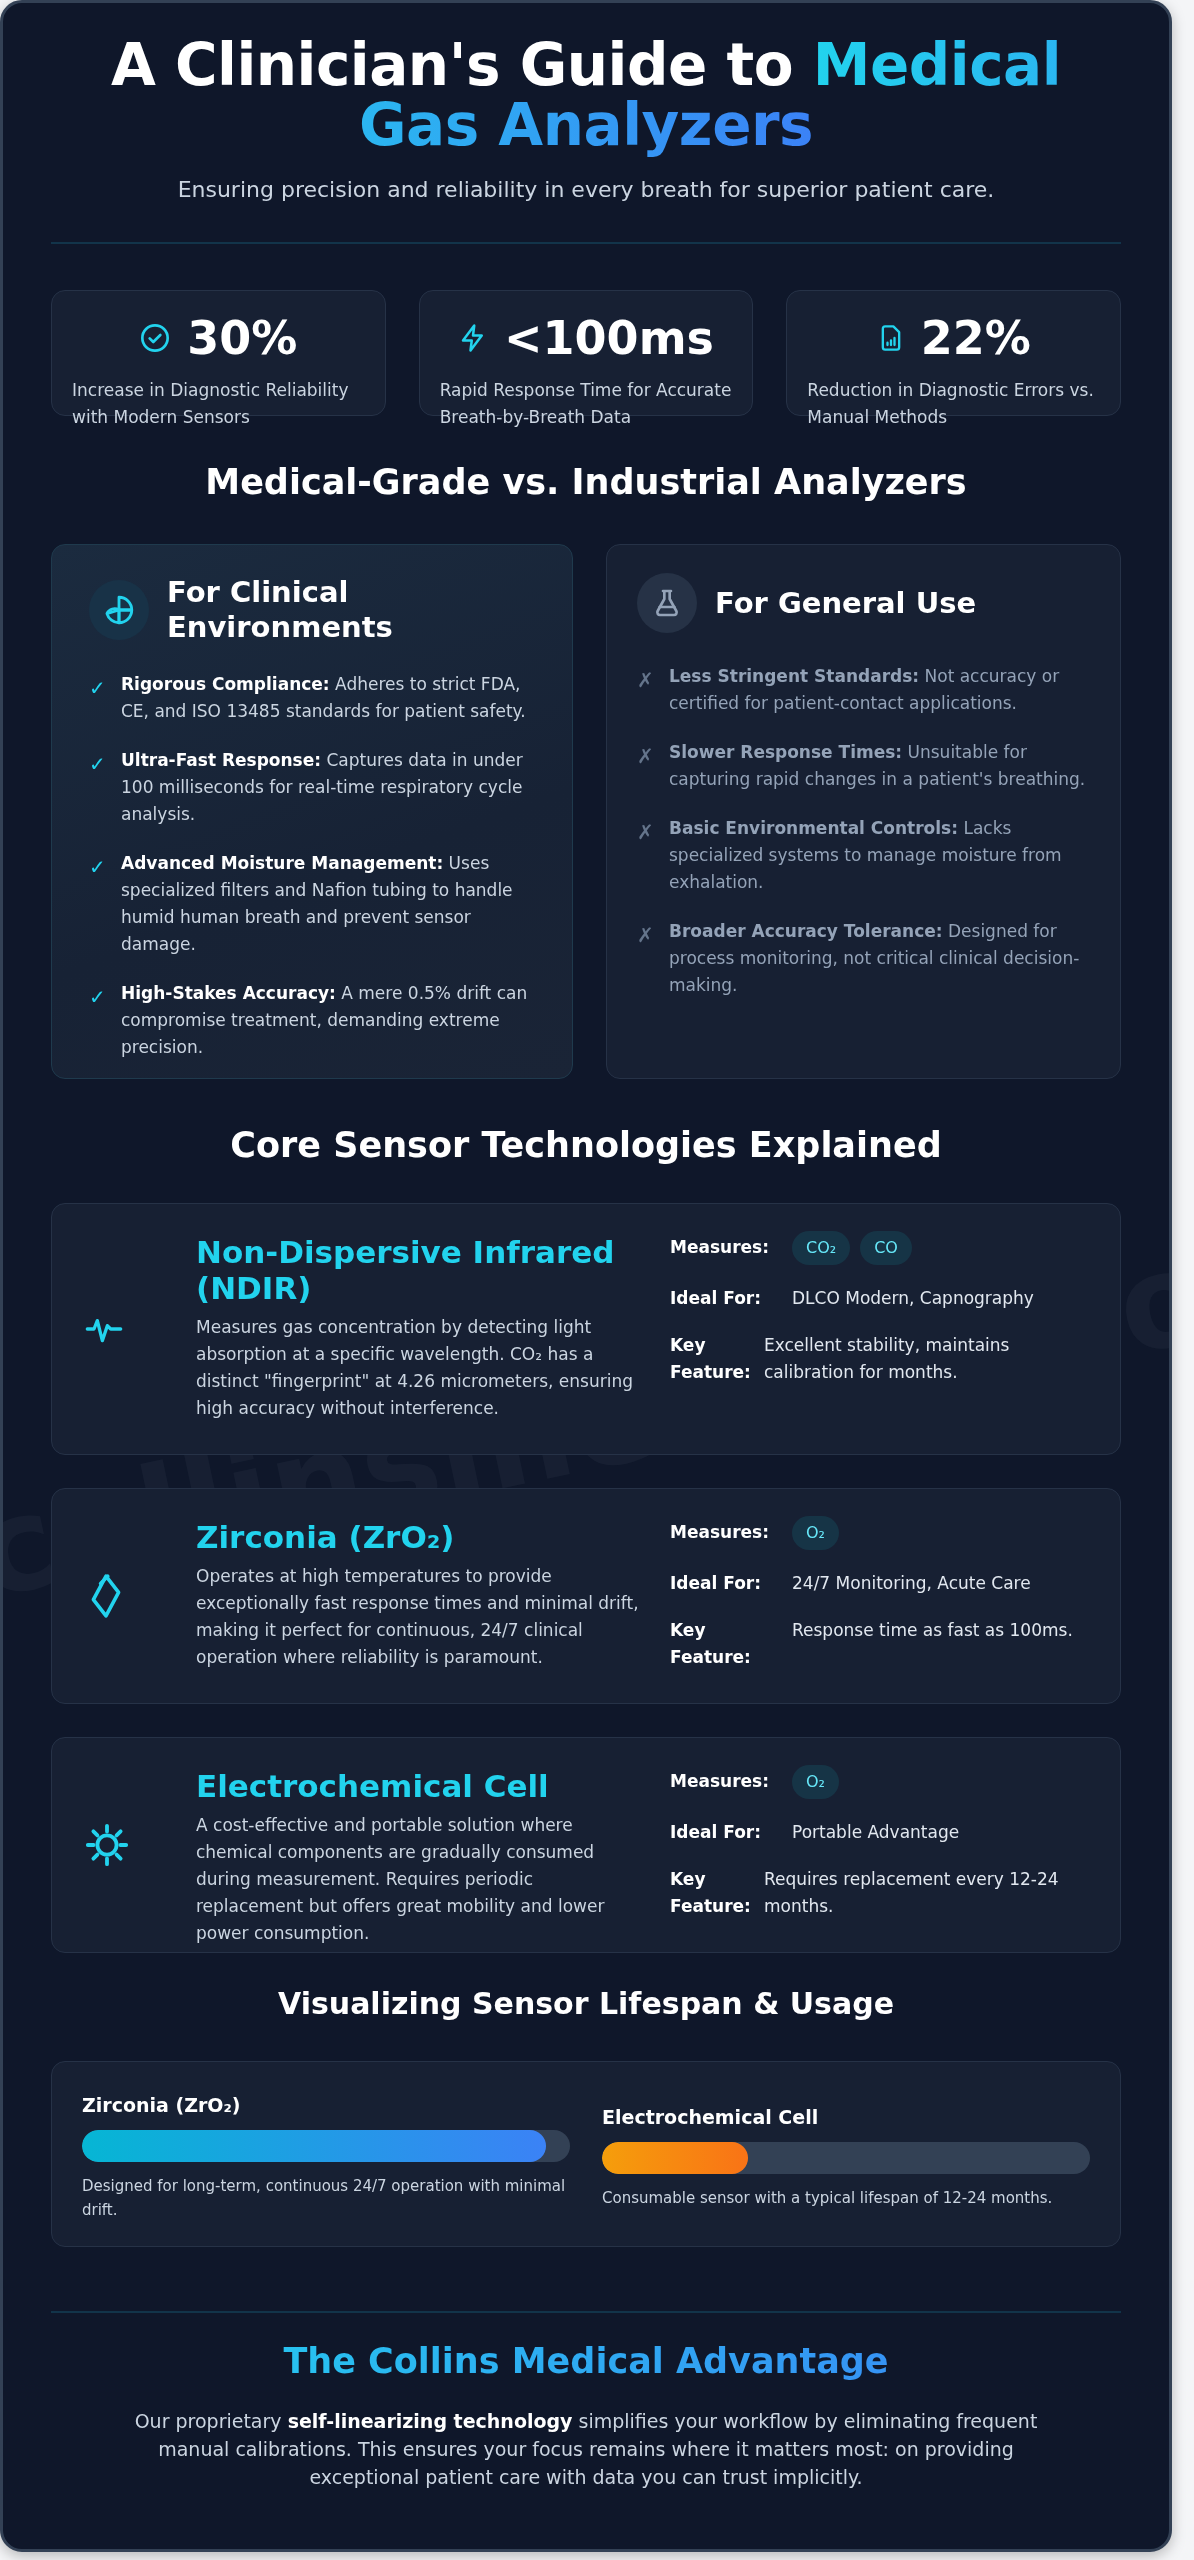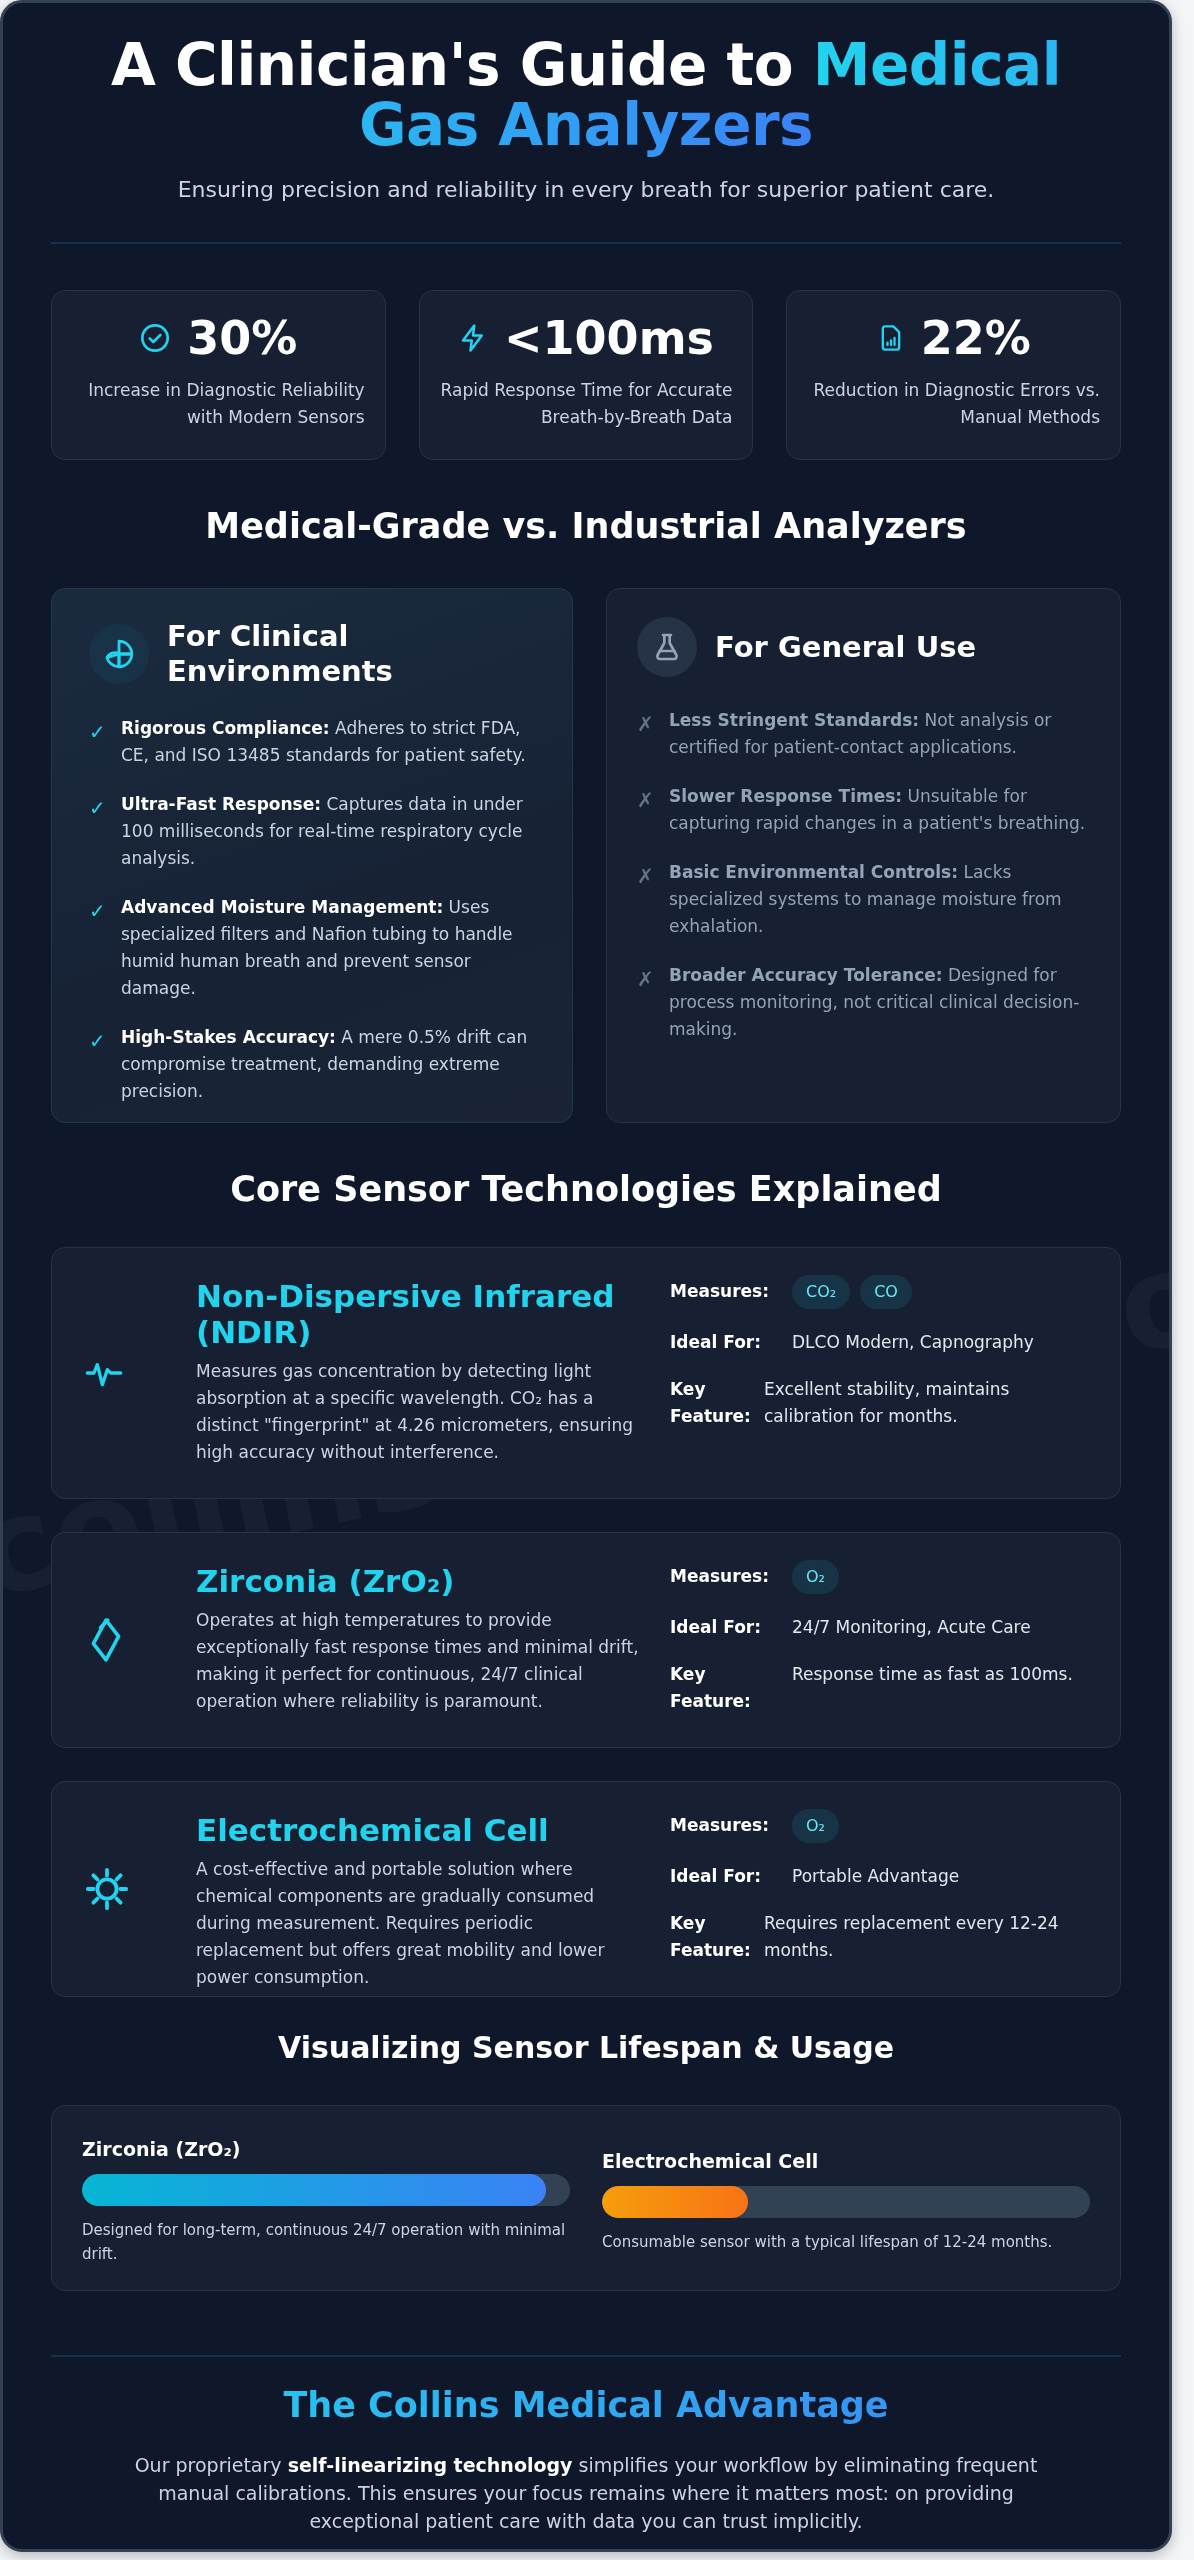--- a/index.html
+++ b/index.html
@@ -40,23 +40,23 @@
     .grad-text {
       background: linear-gradient(90deg, #22d3ee, #3b82f6);
       -webkit-background-clip: text; background-clip: text;
       color: transparent;
     }
     .hero .subtitle { margin-top: 22px; font-size: 22px; color: #cbd5e1; }
     .hr { height: 2px; background: #12344a; margin-top: 40px; }
     
     .stats { display: flex; gap: 33px; margin-top: 46px; }
     .stat {
-      flex: 1; height: 170px;
+      flex: 1; height: 126px;
       background: #172033; border: 1.5px solid #263247; border-radius: 14px;
-      text-align: right; padding-top: 20px;
+      text-align: left; padding-top: 20px;
     }
     .stat-top { display: flex; align-items: center; justify-content: center; gap: 16px; }
     .stat-value { font-size: 46px; font-weight: bold; color: #ffffff; }
     .stat-label { margin-top: 12px; font-size: 17px; line-height: 27px; color: #cbd5e1; padding: 0 20px; }
     .icon { display: inline-flex; align-items: center; justify-content: center; }
     
     .section-title {
       text-align: center; font-size: 35px; font-weight: bold; color: #ffffff;
     }
     
@@ -217,21 +217,21 @@
             <svg width="32" height="32" viewBox="0 0 24 24" fill="none" stroke="#94a3b8" stroke-width="2" stroke-linecap="round" stroke-linejoin="round">
                 <path d="M9 3h6M10 3v6l-5 9a2 2 0 0 0 1.8 3h10.4a2 2 0 0 0 1.8-3l-5-9V3"></path>
                 <path d="M6.5 15h11"></path>
               </svg>
           </div>
           <h3 class="cmp-title">For General Use</h3>
         </div>
         <ul class="cmp-list" style="margin-top:30px;">
           <li class="cmp-item">
               <span class="mark mark-x">✗</span>
-              <span class="item-text-gen"><strong class="item-strong-gen">Less Stringent Standards:</strong><span> Not analysis or certified for patient-contact applications.</span></span>
+              <span class="item-text-gen"><strong class="item-strong-gen">Less Stringent Standards:</strong><span> Not accuracy or certified for patient-contact applications.</span></span>
             </li>
           <li class="cmp-item">
               <span class="mark mark-x">✗</span>
               <span class="item-text-gen"><strong class="item-strong-gen">Slower Response Times:</strong><span> Unsuitable for capturing rapid changes in a patient's breathing.</span></span>
             </li>
           <li class="cmp-item">
               <span class="mark mark-x">✗</span>
               <span class="item-text-gen"><strong class="item-strong-gen">Basic Environmental Controls:</strong><span> Lacks specialized systems to manage moisture from exhalation.</span></span>
             </li>
           <li class="cmp-item">

